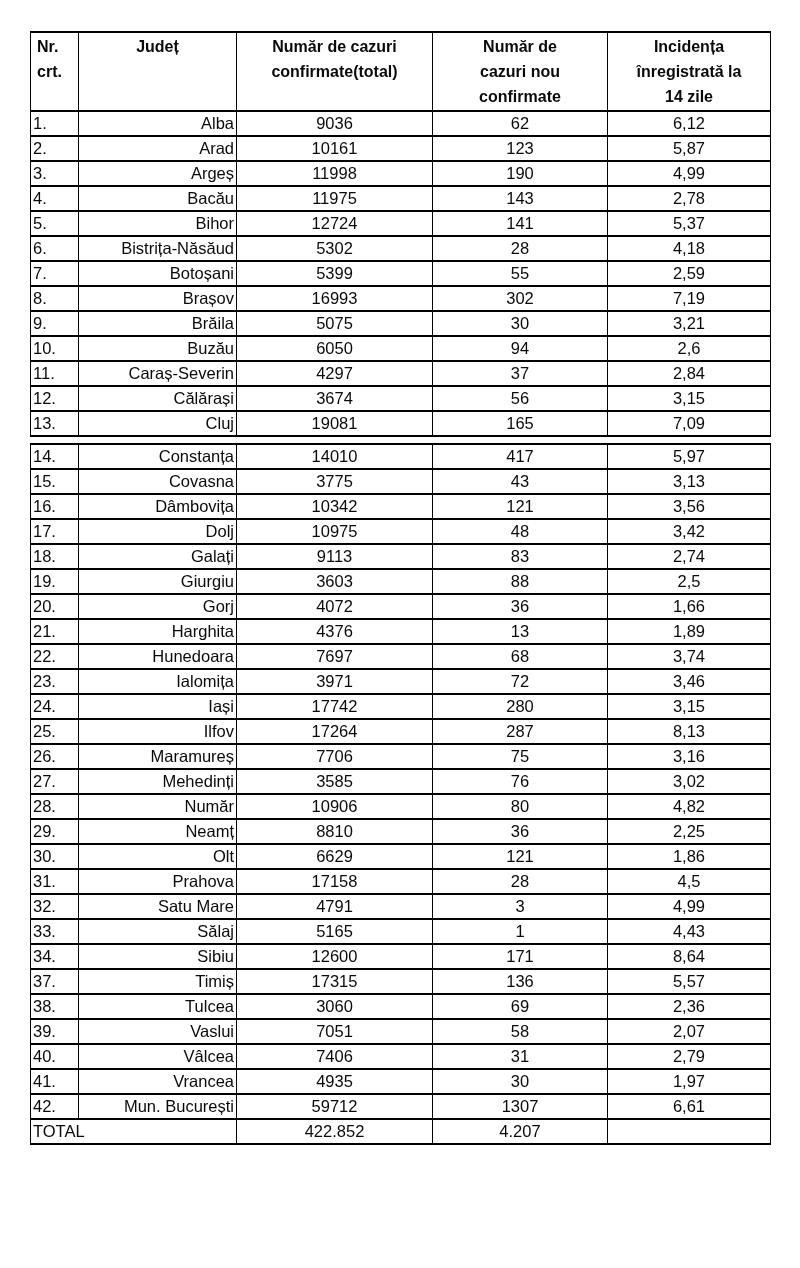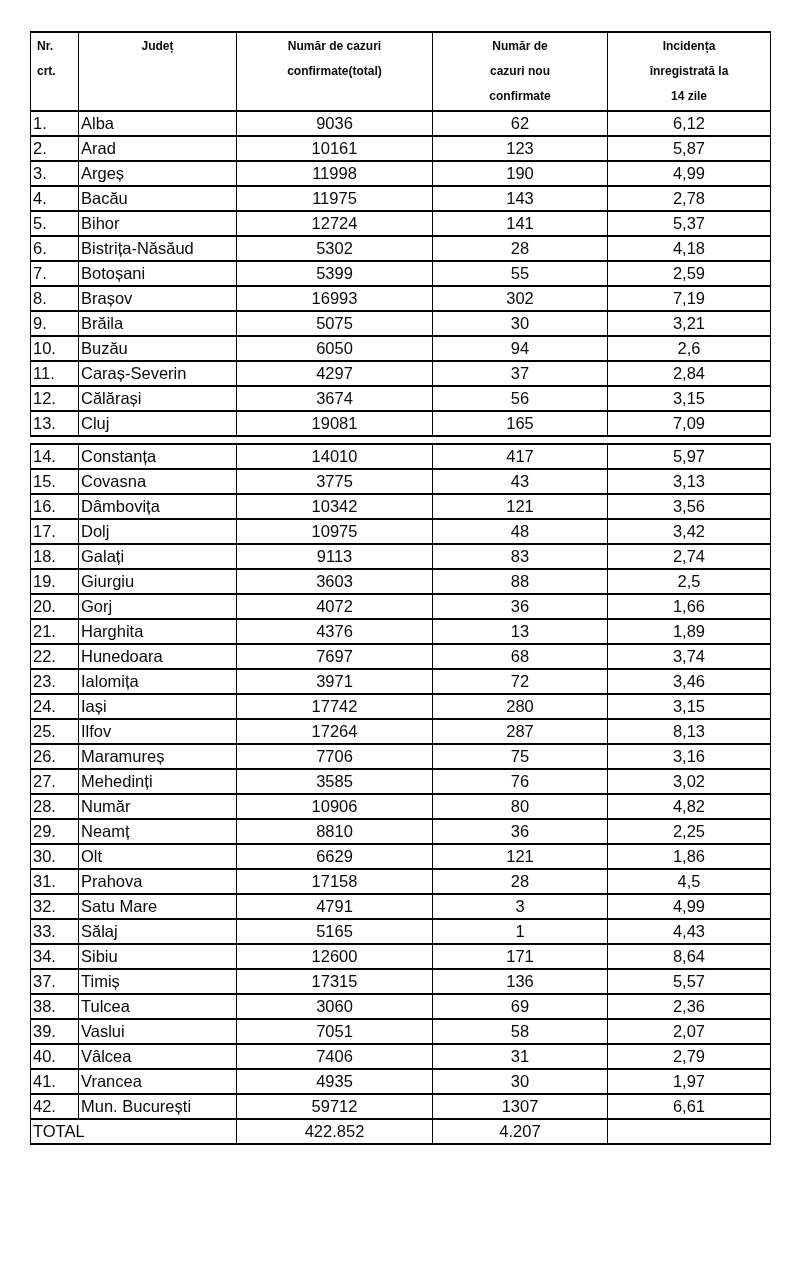--- a/index.html
+++ b/index.html
@@ -23,41 +23,41 @@
   }
   table.cases th,
   table.cases td {
     border: 1.5px solid #000;
     border-top-width: 2px;
     border-bottom-width: 2px;
     box-sizing: border-box;
     overflow: hidden;
   }
   table.cases th {
-    font-size: 12px;
+    font-size: 16px;
     font-weight: bold;
     line-height: 25px;
     vertical-align: top;
     text-align: center;
     white-space: pre-line;
     padding: 1px 2px;
   }
   table.cases th.hdr-nr {
     text-align: left;
     padding-left: 6px;
   }
   table.cases td {
     font-size: 16.5px;
     line-height: 21px;
     vertical-align: top;
     padding: 1px 2px;
     height: 21px;
   }
   td.cell-nr   { text-align: left; padding-left: 6px; }
-  td.cell-county { text-align: left; padding-left: 8px; padding-right: 8px; }
+  td.cell-county { text-align: right; padding-left: 8px; padding-right: 8px; }
   td.cell-num  { text-align: center; }
   td.cell-county.justified { text-align: justify; }
   td.cell-total-label { text-align: left; padding-left: 8px; }
   .table-gap { height: 6px; }
 </style>
 </head>
 <body>
 
 <div class="page">
 

